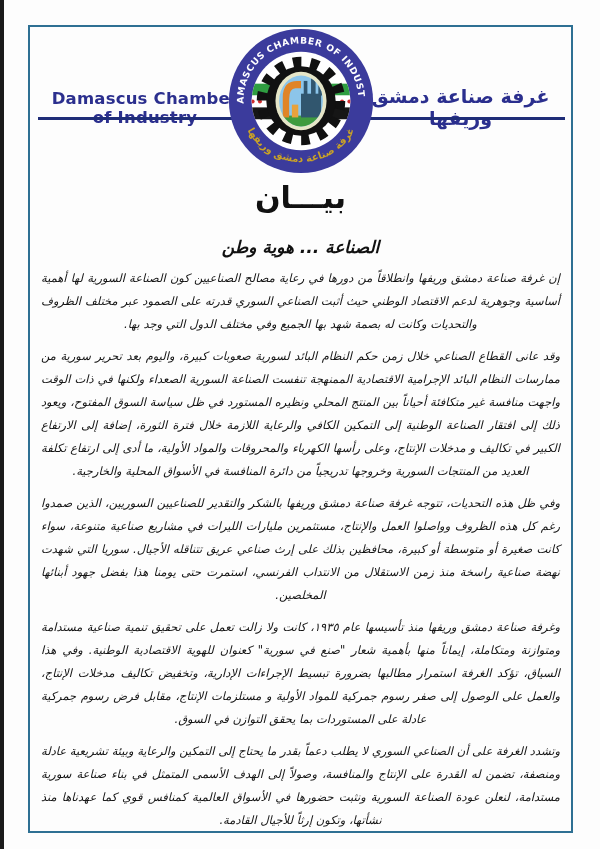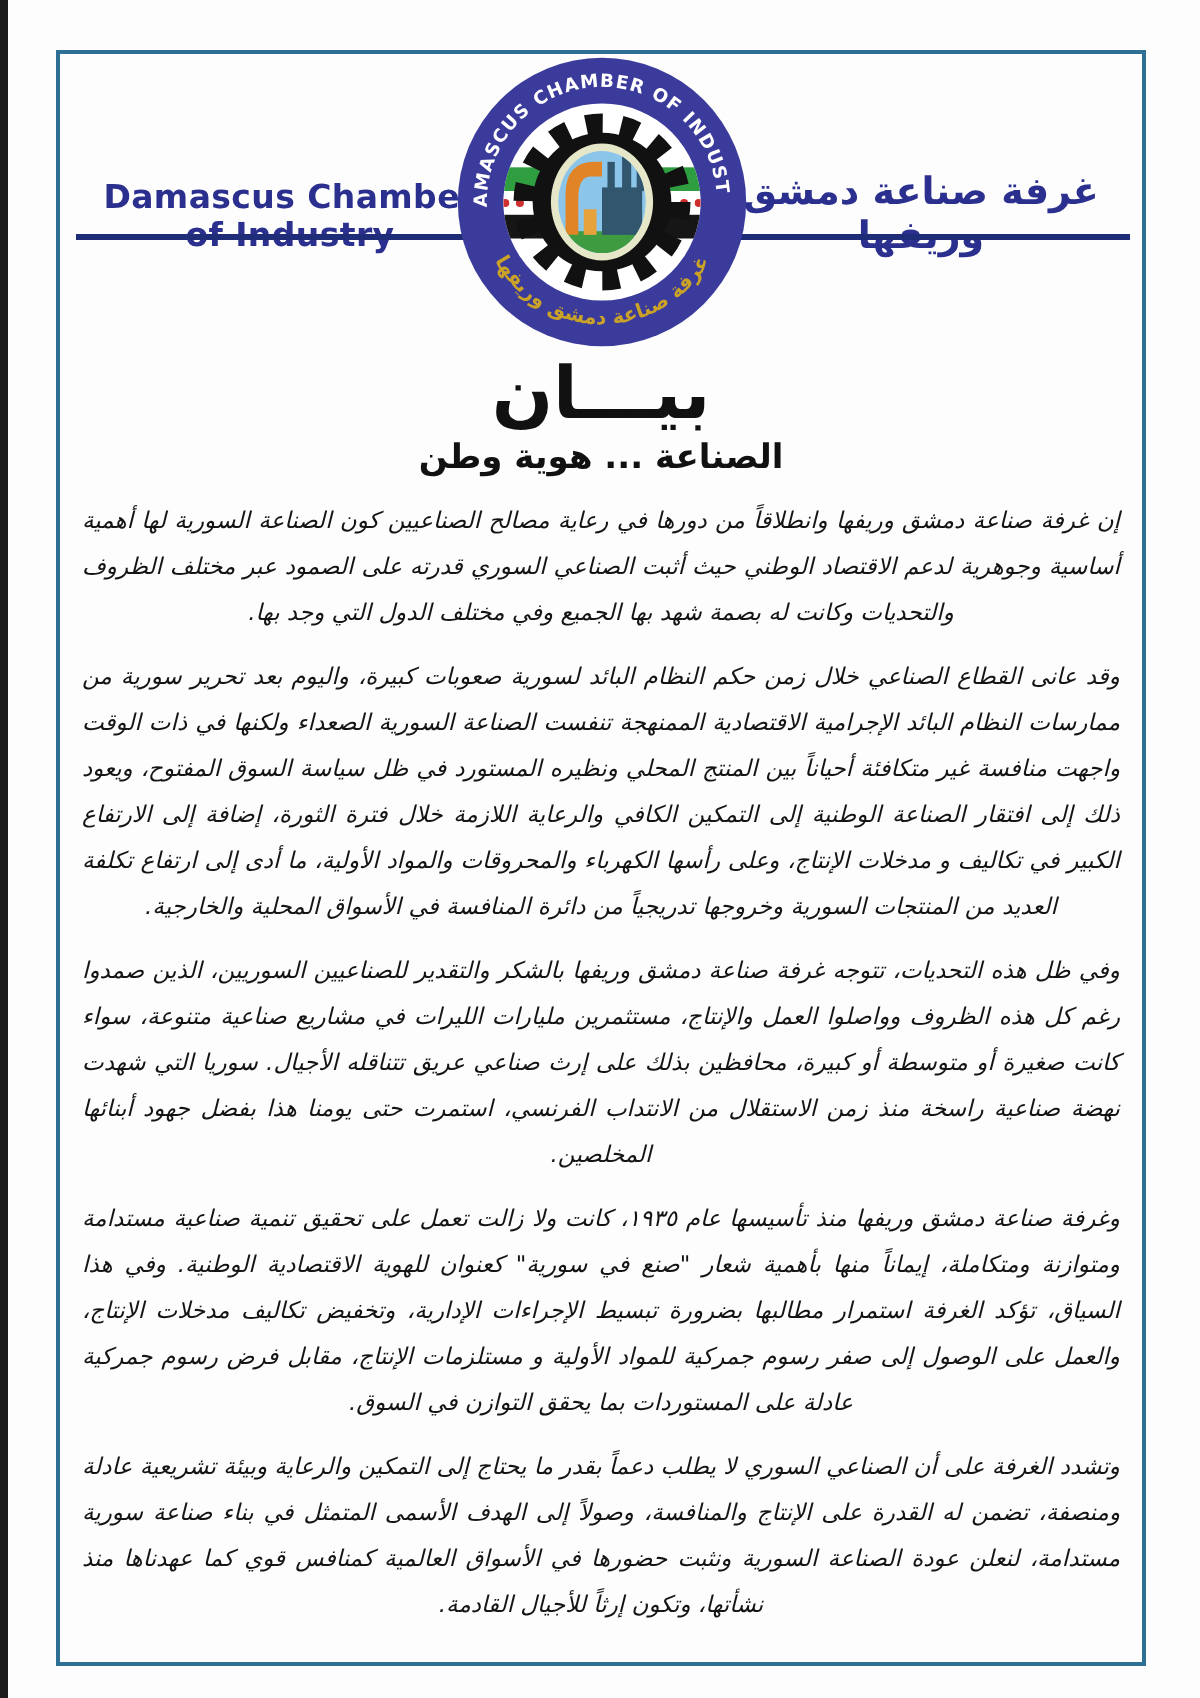--- a/index.html
+++ b/index.html
@@ -23,26 +23,26 @@
   }
   .rule-en { position:absolute; left:8px; top:90px; width:214px; height:3px; background:#1f2d78; }
   .title-ar {
     position:absolute; right:8px; top:58px; width:205px; text-align:center;
     font-weight:bold; font-size:19px; color:#2b2f8e; direction:rtl;
   }
   .rule-ar { position:absolute; right:6px; top:90px; width:210px; height:3px; background:#1f2d78; }
   .logo { position:absolute; left:50%; top:1px; transform:translateX(-50%); width:146px; height:146px; }
   
   .st-title {
-    text-align:center; font-size:36px; font-weight:bold; color:#111;
+    text-align:center; font-size:30px; font-weight:bold; color:#111;
     direction:rtl; margin-top:6px; line-height:34px;
   }
   .st-subtitle {
     text-align:center; font-size:17px; font-weight:bold; color:#111;
-    direction:rtl; margin-top:2px; line-height:24px;
+    direction:rtl; margin-top:20px; line-height:24px;font-style:italic;
   }
   .bodytext { padding:8px 11px 0 11px;font-style:italic; }
   .bodytext p {
     direction:rtl; text-align:justify; text-align-last:center;
     font-size:11.5px; line-height:23px; color:#141414; margin-bottom:9px;
   }
 </style>
 </head>
 <body>
 

